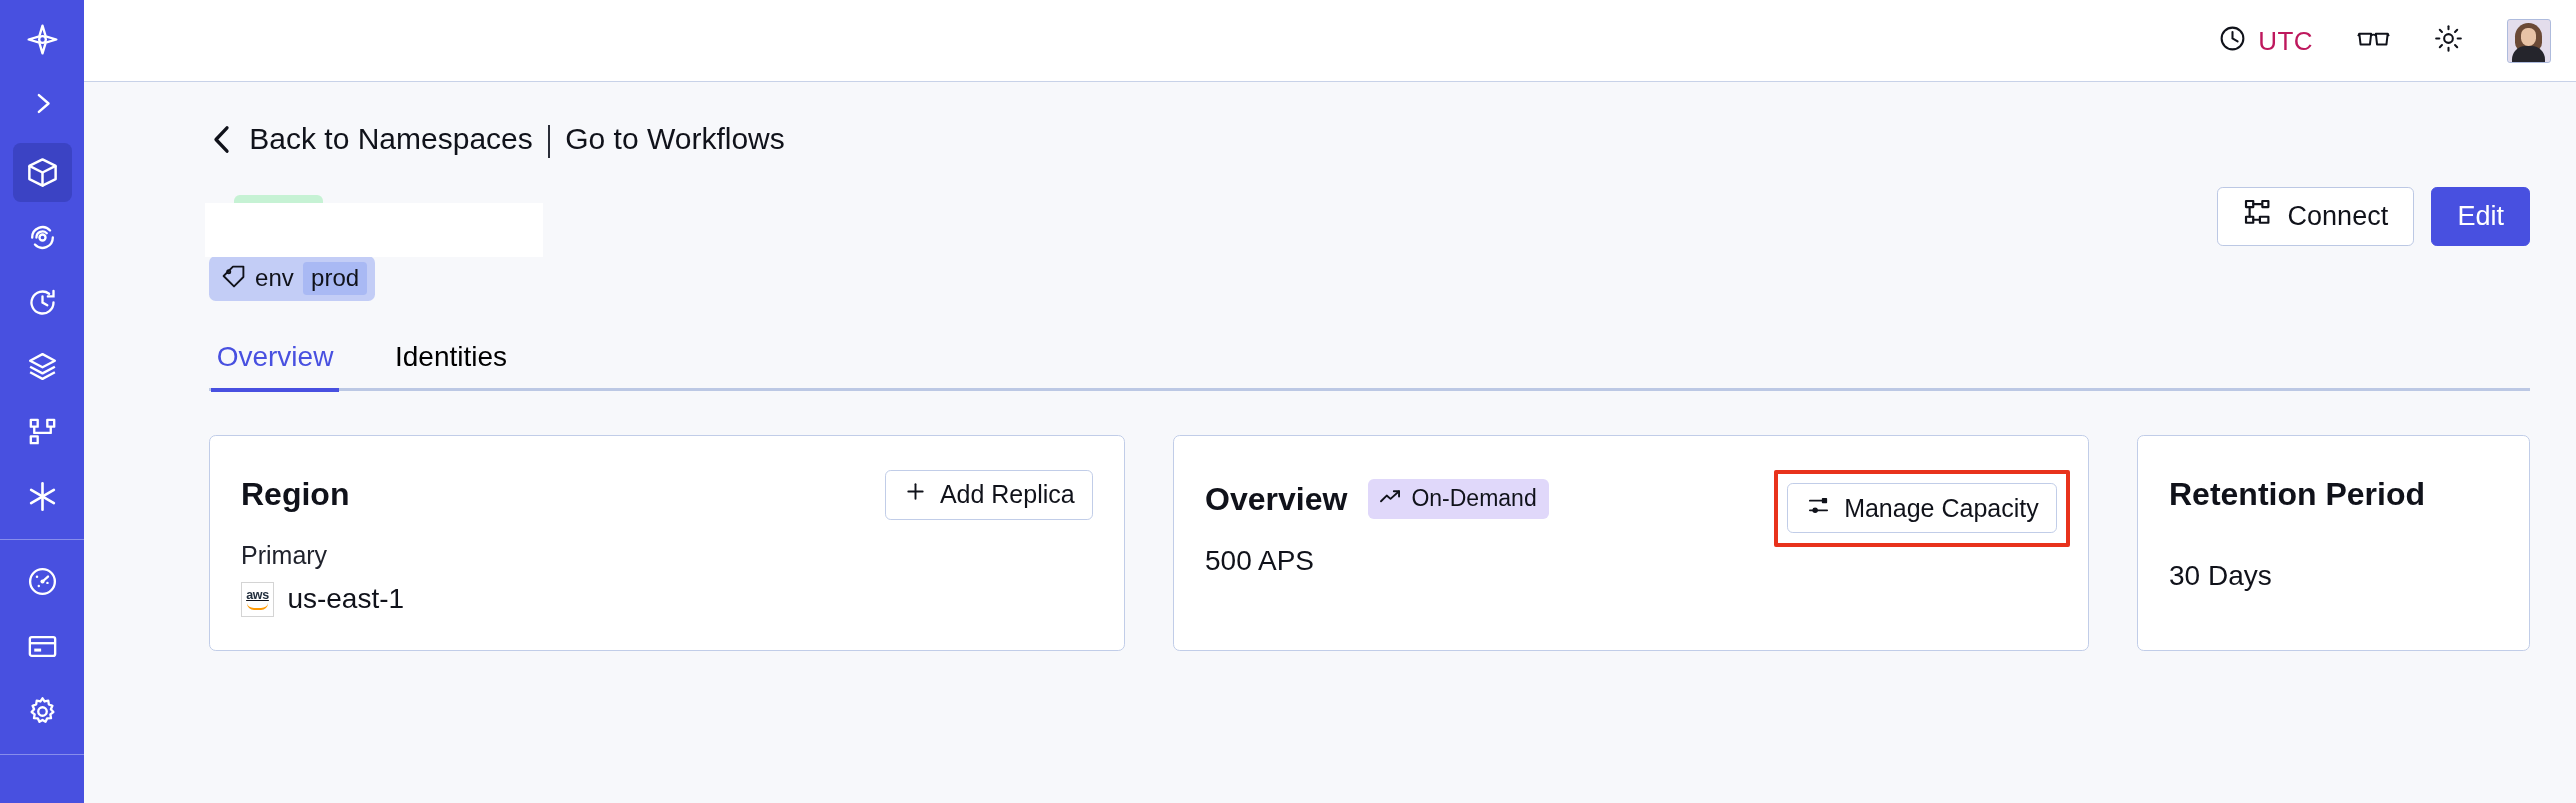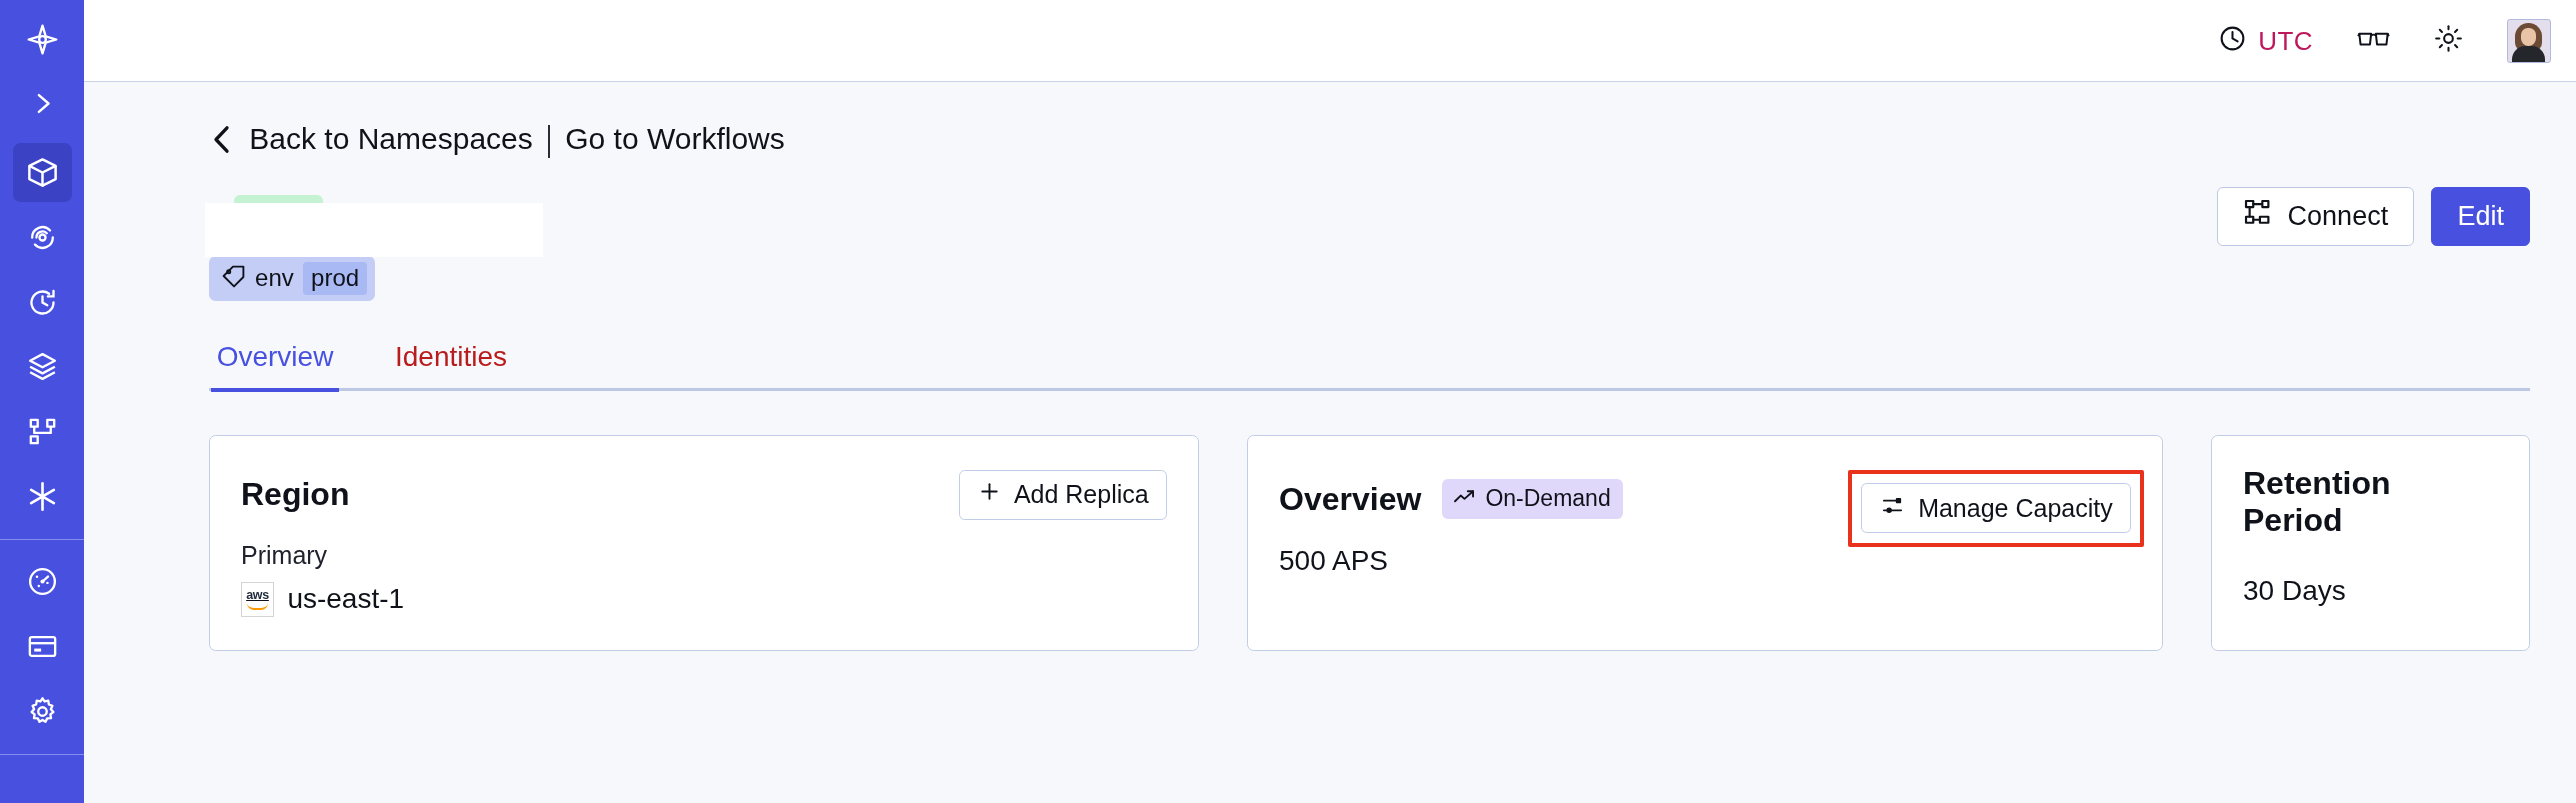--- a/index.html
+++ b/index.html
@@ -162,41 +162,41 @@
   
   .tabs {
     margin-top: 40px;
     border-bottom: 3.8px solid #bcc8e4;
     display: flex; align-items: flex-start;
     gap: 50px;
     padding-left: 1.9px;
   }
   .tab {
     font-size: 28px;
-    color: #b91c1c;
+    color: #000000;
     padding: 0 5.8px 15.3px 5.8px;
     margin-bottom: -3.8px;
     border-bottom: 4.8px solid transparent;
     cursor: pointer;
   }
   .tab.active { color: #4850e0; border-bottom-color: #4850e0; }
 
   
   .cards {
     display: flex; gap: 48px;
     margin-top: 44px;
   }
   .card {
     background: #ffffff;
     border: 1.9px solid #c1cde8;
     border-radius: 6.7px;
     padding: 29px 31px 33px 31px;
     min-height: 192px;
   }
-  .card-region   { width: 990px; }
+  .card-region   { width: 916px; }
   .card-capacity { width: 916px; }
   .card-retain   { flex: 1; min-width: 307px; }
   .card-head {
     display: flex; align-items: center;
     min-height: 59px;
   }
   .card-title { font-size: 32px; font-weight: 700; color: #10121a; }
   .badge-ondemand {
     margin-left: 21px;
     display: inline-flex; align-items: center; gap: 9.6px;

